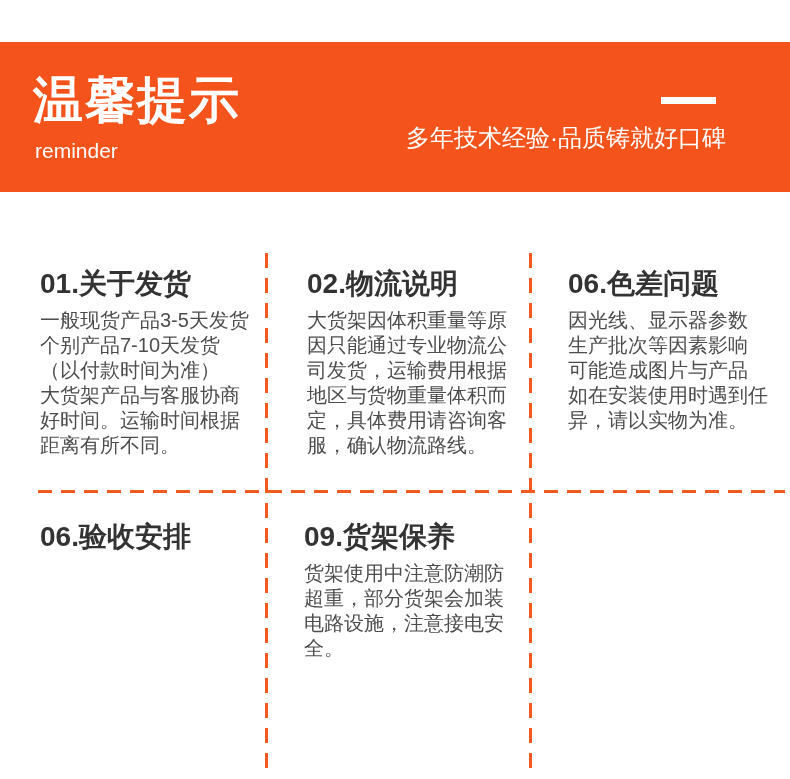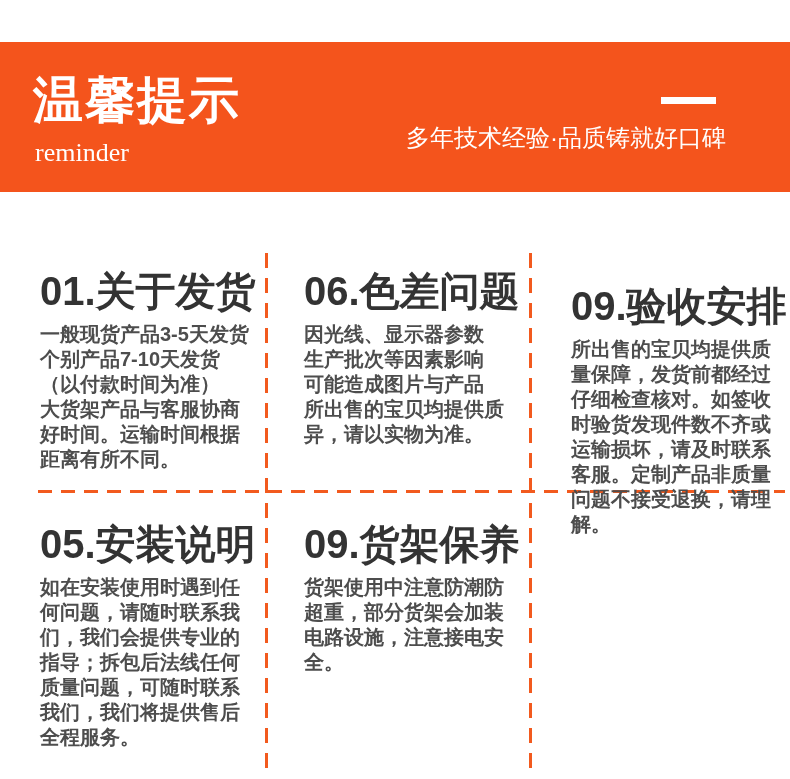--- a/index.html
+++ b/index.html
@@ -27,24 +27,23 @@
   }
   .banner-title{
     margin:0;
     font-size:50px;line-height:1.15;
     font-weight:700;
     letter-spacing:2px;
     color:#ffffff;
   }
   .banner-sub{
     margin:10px 0 0 2px;
-    font-size:26px;line-height:1;
+    font-size:21px;line-height:1;
     font-weight:400;
     color:#ffffff;
-    font-family:Liberation Serif, serif;
   }
   .banner-right{
     position:absolute;right:64px;top:55px;
     display:flex;flex-direction:column;align-items:flex-end;
   }
   .banner-dash{
     width:55px;height:7px;
     background:#ffffff;
     margin-right:10px;
   }
@@ -61,29 +60,29 @@
     width:790px;
     display:grid;
     grid-template-columns:267px 264px 259px;
     grid-template-rows:238px auto;
   }
   .cell{padding:15px 10px 0 40px;}
   .cell.row2{padding-top:30px;}
   .cell.col3{padding-left:37px;}
   .sec-title{
     margin:0 0 8px 0;
-    font-size:40px;line-height:1.15;
+    font-size:28px;line-height:1.15;
     font-weight:700;
     color:#333333;
     white-space:nowrap;
   }
   .sec-body{
     margin:0;
     font-size:20px;line-height:25px;
-    font-weight:700;
+    font-weight:400;
     color:#4D4D4D;
     white-space:pre-line;
   }
   
   .vline{
     position:absolute;top:237px;
     width:3px;height:516px;
     background:repeating-linear-gradient(180deg,
       var(--accent,#F25A1E) 0 15px, transparent 15px 25px);
   }
@@ -119,48 +118,39 @@
   <div class="grid">
     <div class="cell row1 col1">
       <h2 class="sec-title">01.关于发货</h2>
       <p class="sec-body">一般现货产品3-5天发货
 个别产品7-10天发货
 （以付款时间为准）
 大货架产品与客服协商
 好时间。运输时间根据
 距离有所不同。</p>
     </div>
+    <div class="cell row1 col2">
+      <h2 class="sec-title">02.物流说明</h2>
+      <p class="sec-body">大货架因体积重量等原
+因只能通过专业物流公
+司发货，运输费用根据
+地区与货物重量体积而
+定，具体费用请咨询客
+服，确认物流路线。</p>
+    </div>
     <div class="cell row1 col3">
       <h2 class="sec-title">06.色差问题</h2>
       <p class="sec-body">因光线、显示器参数
 生产批次等因素影响
 可能造成图片与产品
-所出售的宝贝均提供质
+如在安装使用时遇到任
 异，请以实物为准。</p>
     </div>
     <div class="cell row2 col1">
-      <h2 class="sec-title">09.验收安排</h2>
-      <p class="sec-body">所出售的宝贝均提供质
-量保障，发货前都经过
-仔细检查核对。如签收
-时验货发现件数不齐或
-运输损坏，请及时联系
-客服。定制产品非质量
-问题不接受退换，请理
-解。</p>
-    </div>
-    <div class="cell row2 col2">
-      <h2 class="sec-title">05.安装说明</h2>
-      <p class="sec-body">如在安装使用时遇到任
-何问题，请随时联系我
-们，我们会提供专业的
-指导；拆包后法线任何
-质量问题，可随时联系
-我们，我们将提供售后
-全程服务。</p>
+      <h2 class="sec-title">06.验收安排</h2>
     </div>
     <div class="cell row2 col3">
       <h2 class="sec-title">09.货架保养</h2>
       <p class="sec-body">货架使用中注意防潮防
 超重，部分货架会加装
 电路设施，注意接电安
 全。</p>
     </div>
   </div>
 

